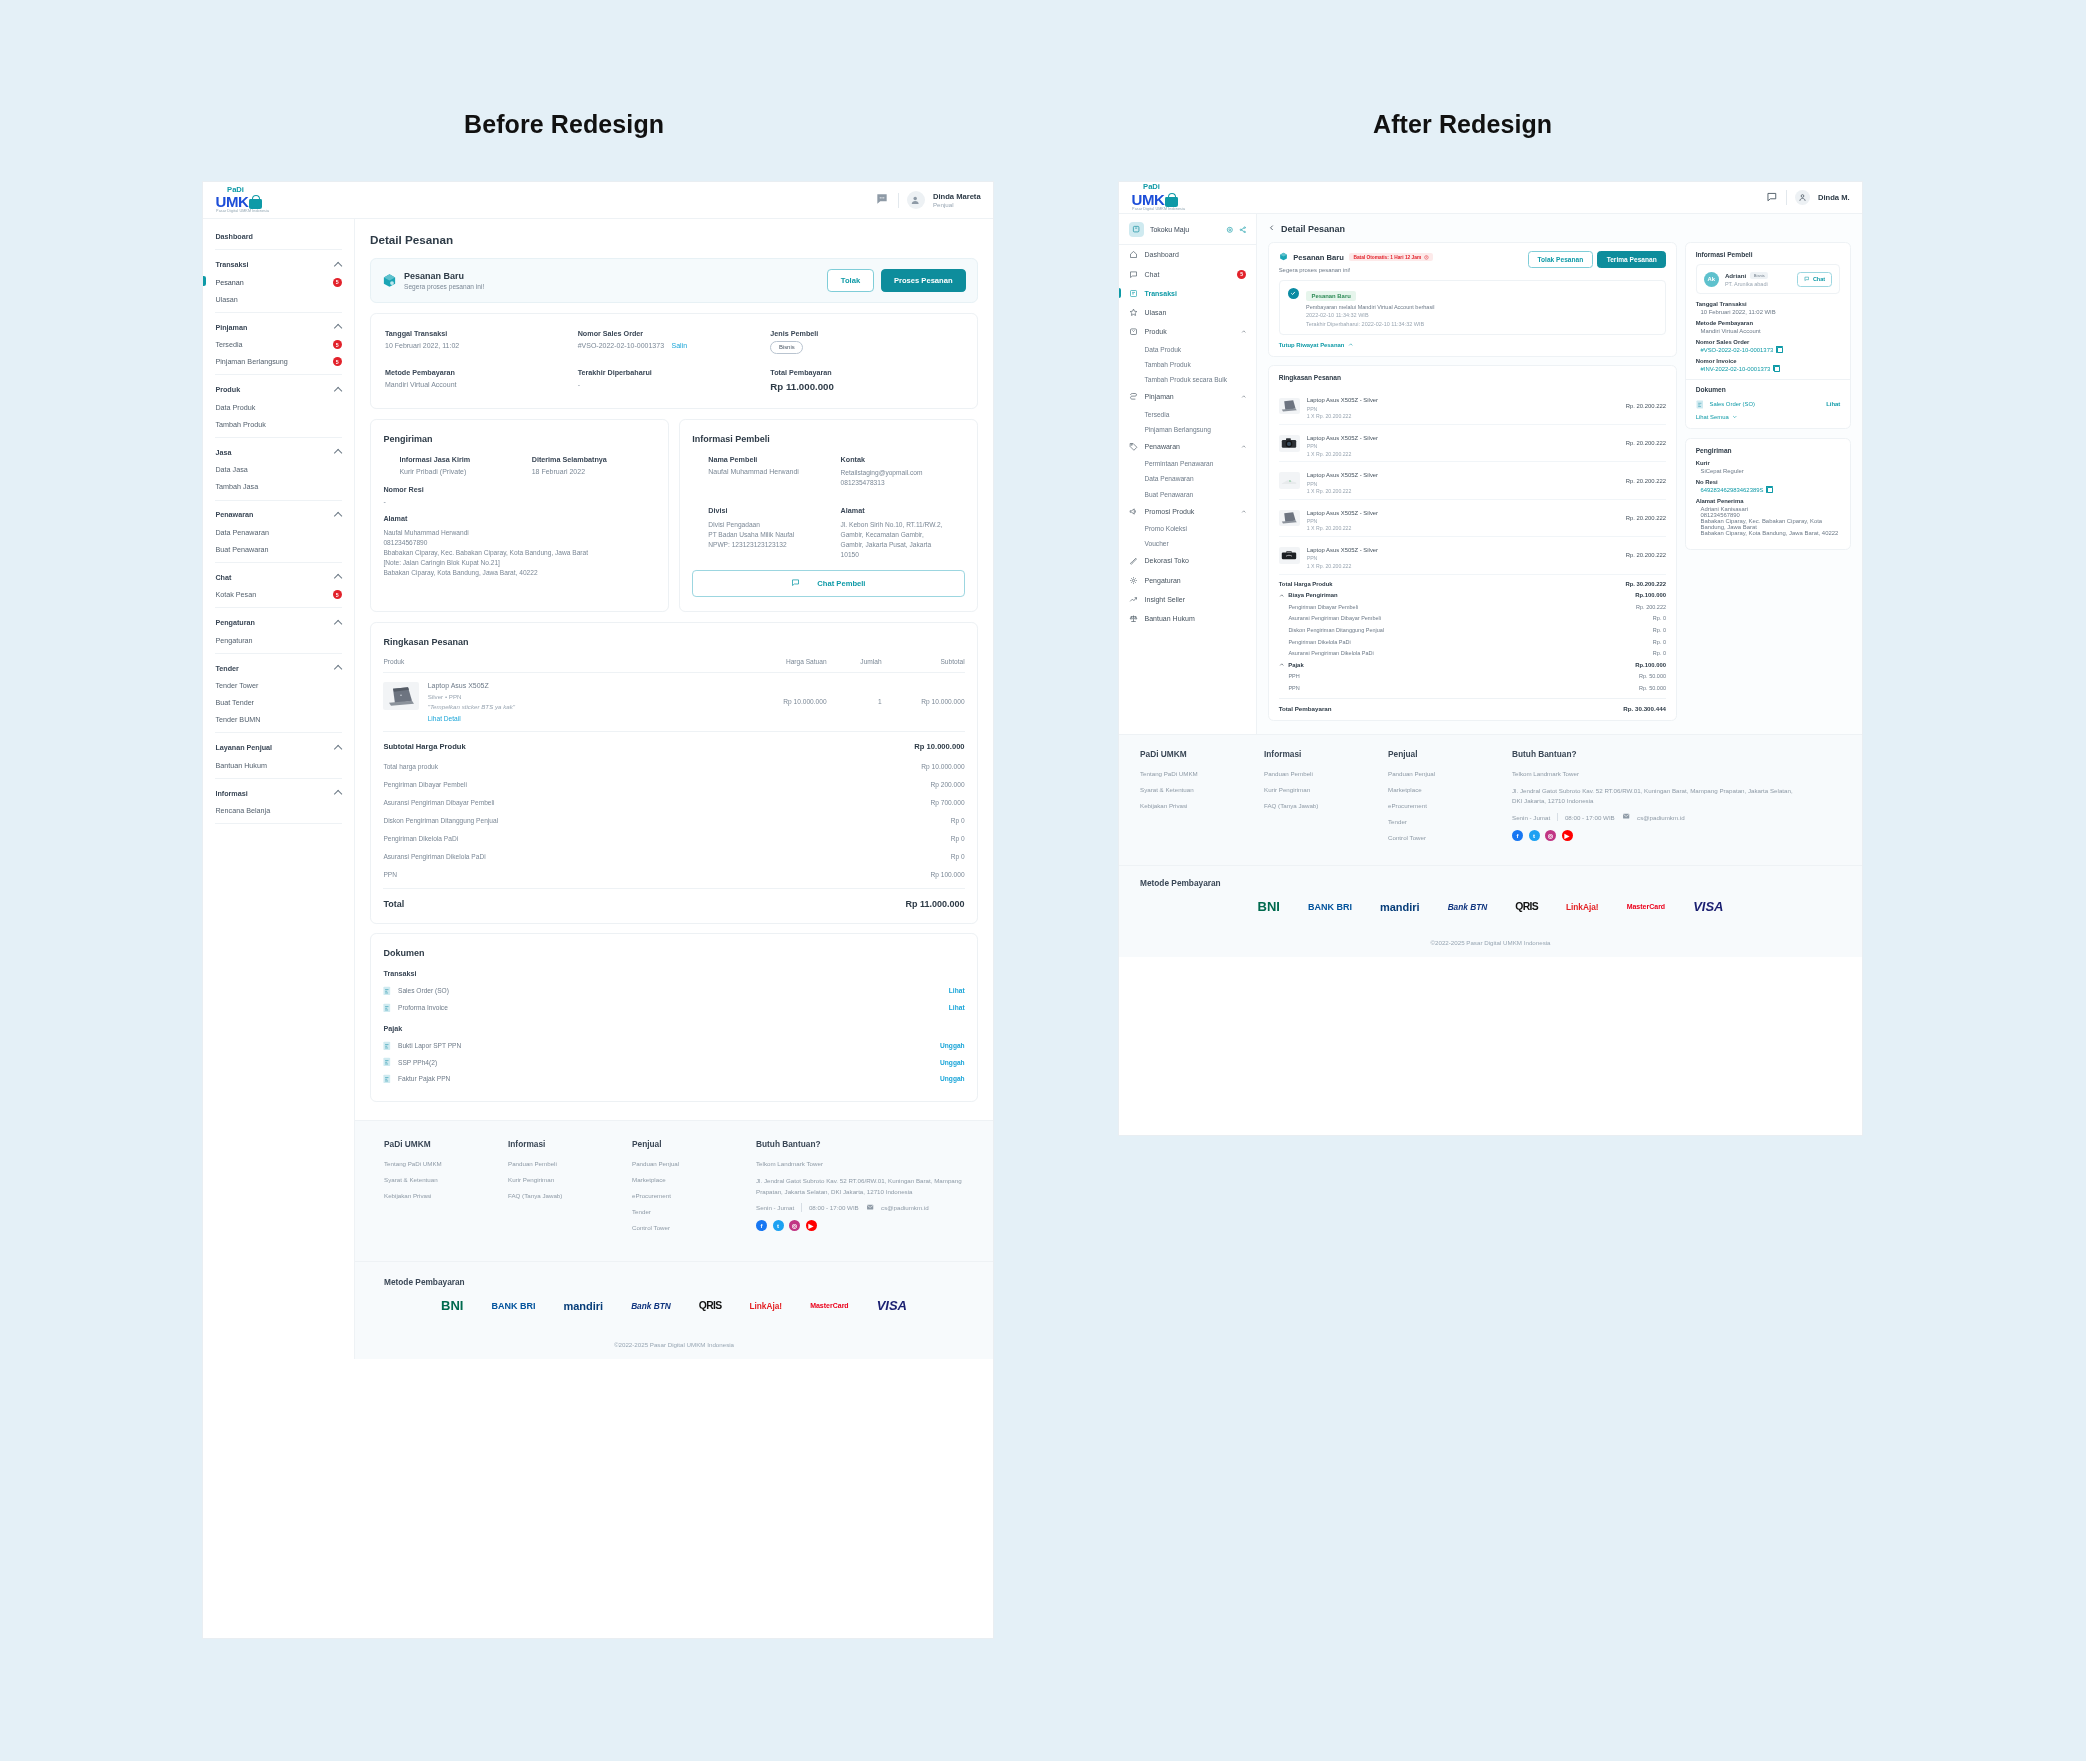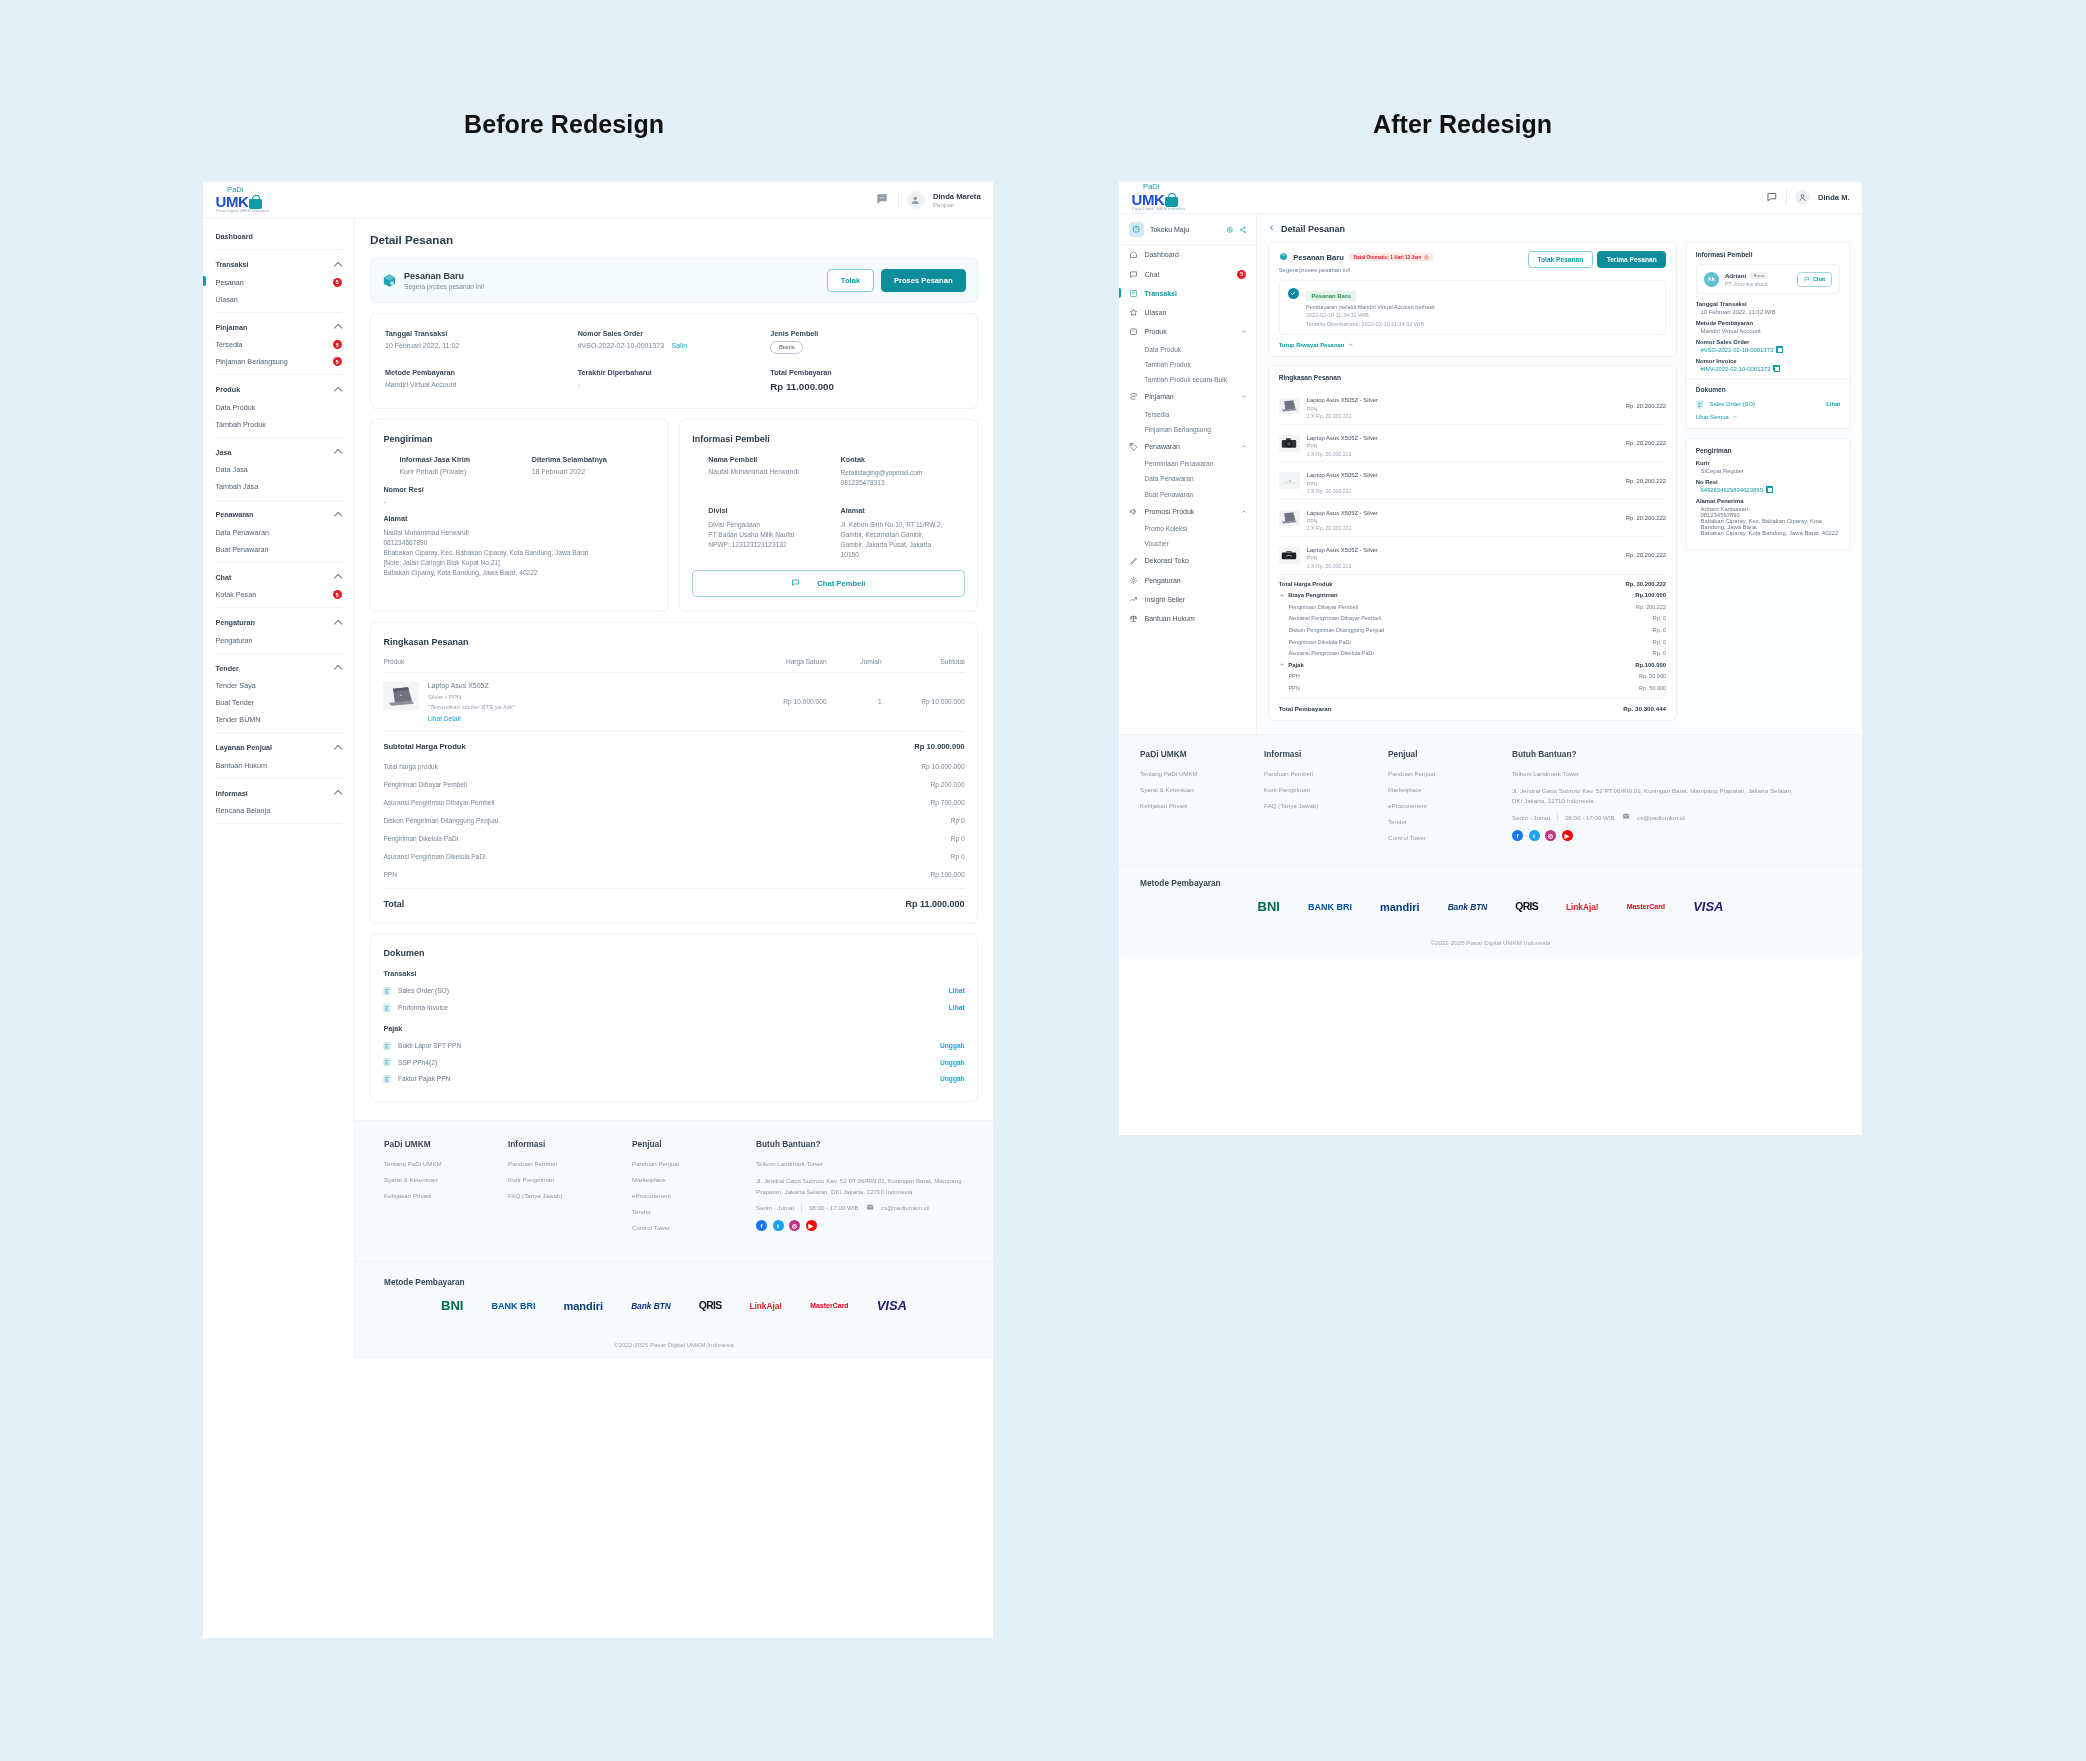--- a/index.html
+++ b/index.html
@@ -27,21 +27,21 @@
     overflow: hidden;
   }
   #app-before { left: 202px; top: 181px; width: 792px; height: 1458px; }
   #app-after  { left: 1118px; top: 181px; width: 745px; height: 955px; }
 
   
   .topbar { display: flex; align-items: center; height: 37px; border-bottom: 0.7px solid #eef2f5; background:#fff; }
   .brand { width: 152px; padding-left: 12.4px; display: flex; align-items: center; }
   .logo-wrap { display: flex; flex-direction: column; line-height: 1; }
   .logo-row { display: flex; align-items: flex-end; }
-  .logo-padi { font-size: 7.6px; font-weight: 400; color: #0e9aa7; margin-left: 11.7px; margin-bottom: 0.7px;}
+  .logo-padi { font-size: 7.6px; font-weight: 700; color: #0e9aa7; margin-left: 11.7px; margin-bottom: 0.7px;}
   .logo-umk { font-size: 15px; font-weight: 800; color: #1d4ed8; letter-spacing: -0.3px; }
   .logo-bag { width: 13px; height: 14px; margin-left: 0.7px; position: relative; }
   .logo-bag .body { position:absolute; left:0; bottom:0; width:13px; height:9.7px; background:#0e9aa7; border-radius:1.4px 1.4px 2.1px 2.1px;}
   .logo-bag .handle { position:absolute; left:2.8px; top:0; width:7.6px; height:6.2px; border:1.7px solid #0e9aa7; border-bottom:none; border-radius:4.1px 4.1px 0 0;}
   .logo-tag { font-size: 3.7px; color:#8fa3b0; letter-spacing: 0.1px; margin-top: 1.4px; margin-left:0.7px;}
   .topbar-right { margin-left: auto; display: flex; align-items: center; gap: 8.3px; padding-right: 12.4px; }
   .divider-v { width:0.7px; height: 15px; background: #e2e8ed; }
   .avatar-circle { width: 18px; height: 18px; border-radius: 50%; background:#edf1f4; display:flex; align-items:center; justify-content:center; }
   .user-name { font-size: 7.6px; font-weight: 600; color: #2e3b47; text-align: right; }
   .user-role { font-size: 6.2px; color: #98a6b3; }
@@ -322,21 +322,21 @@
 
       </div>
     <div class="sb-sep"></div>
   </div>
   <div class="sb-group">
     <div class="sb-head">
       <span>Tender</span>
       <span class="chev"></span>
     </div>
     <div class="sb-item">
-        <span>Tender Saya</span>
+        <span>Tender Tower</span>
 
       </div>
               <div class="sb-item">
         <span>Buat Tender</span>
 
       </div>
               <div class="sb-item">
         <span>Tender BUMN</span>
 
       </div>

